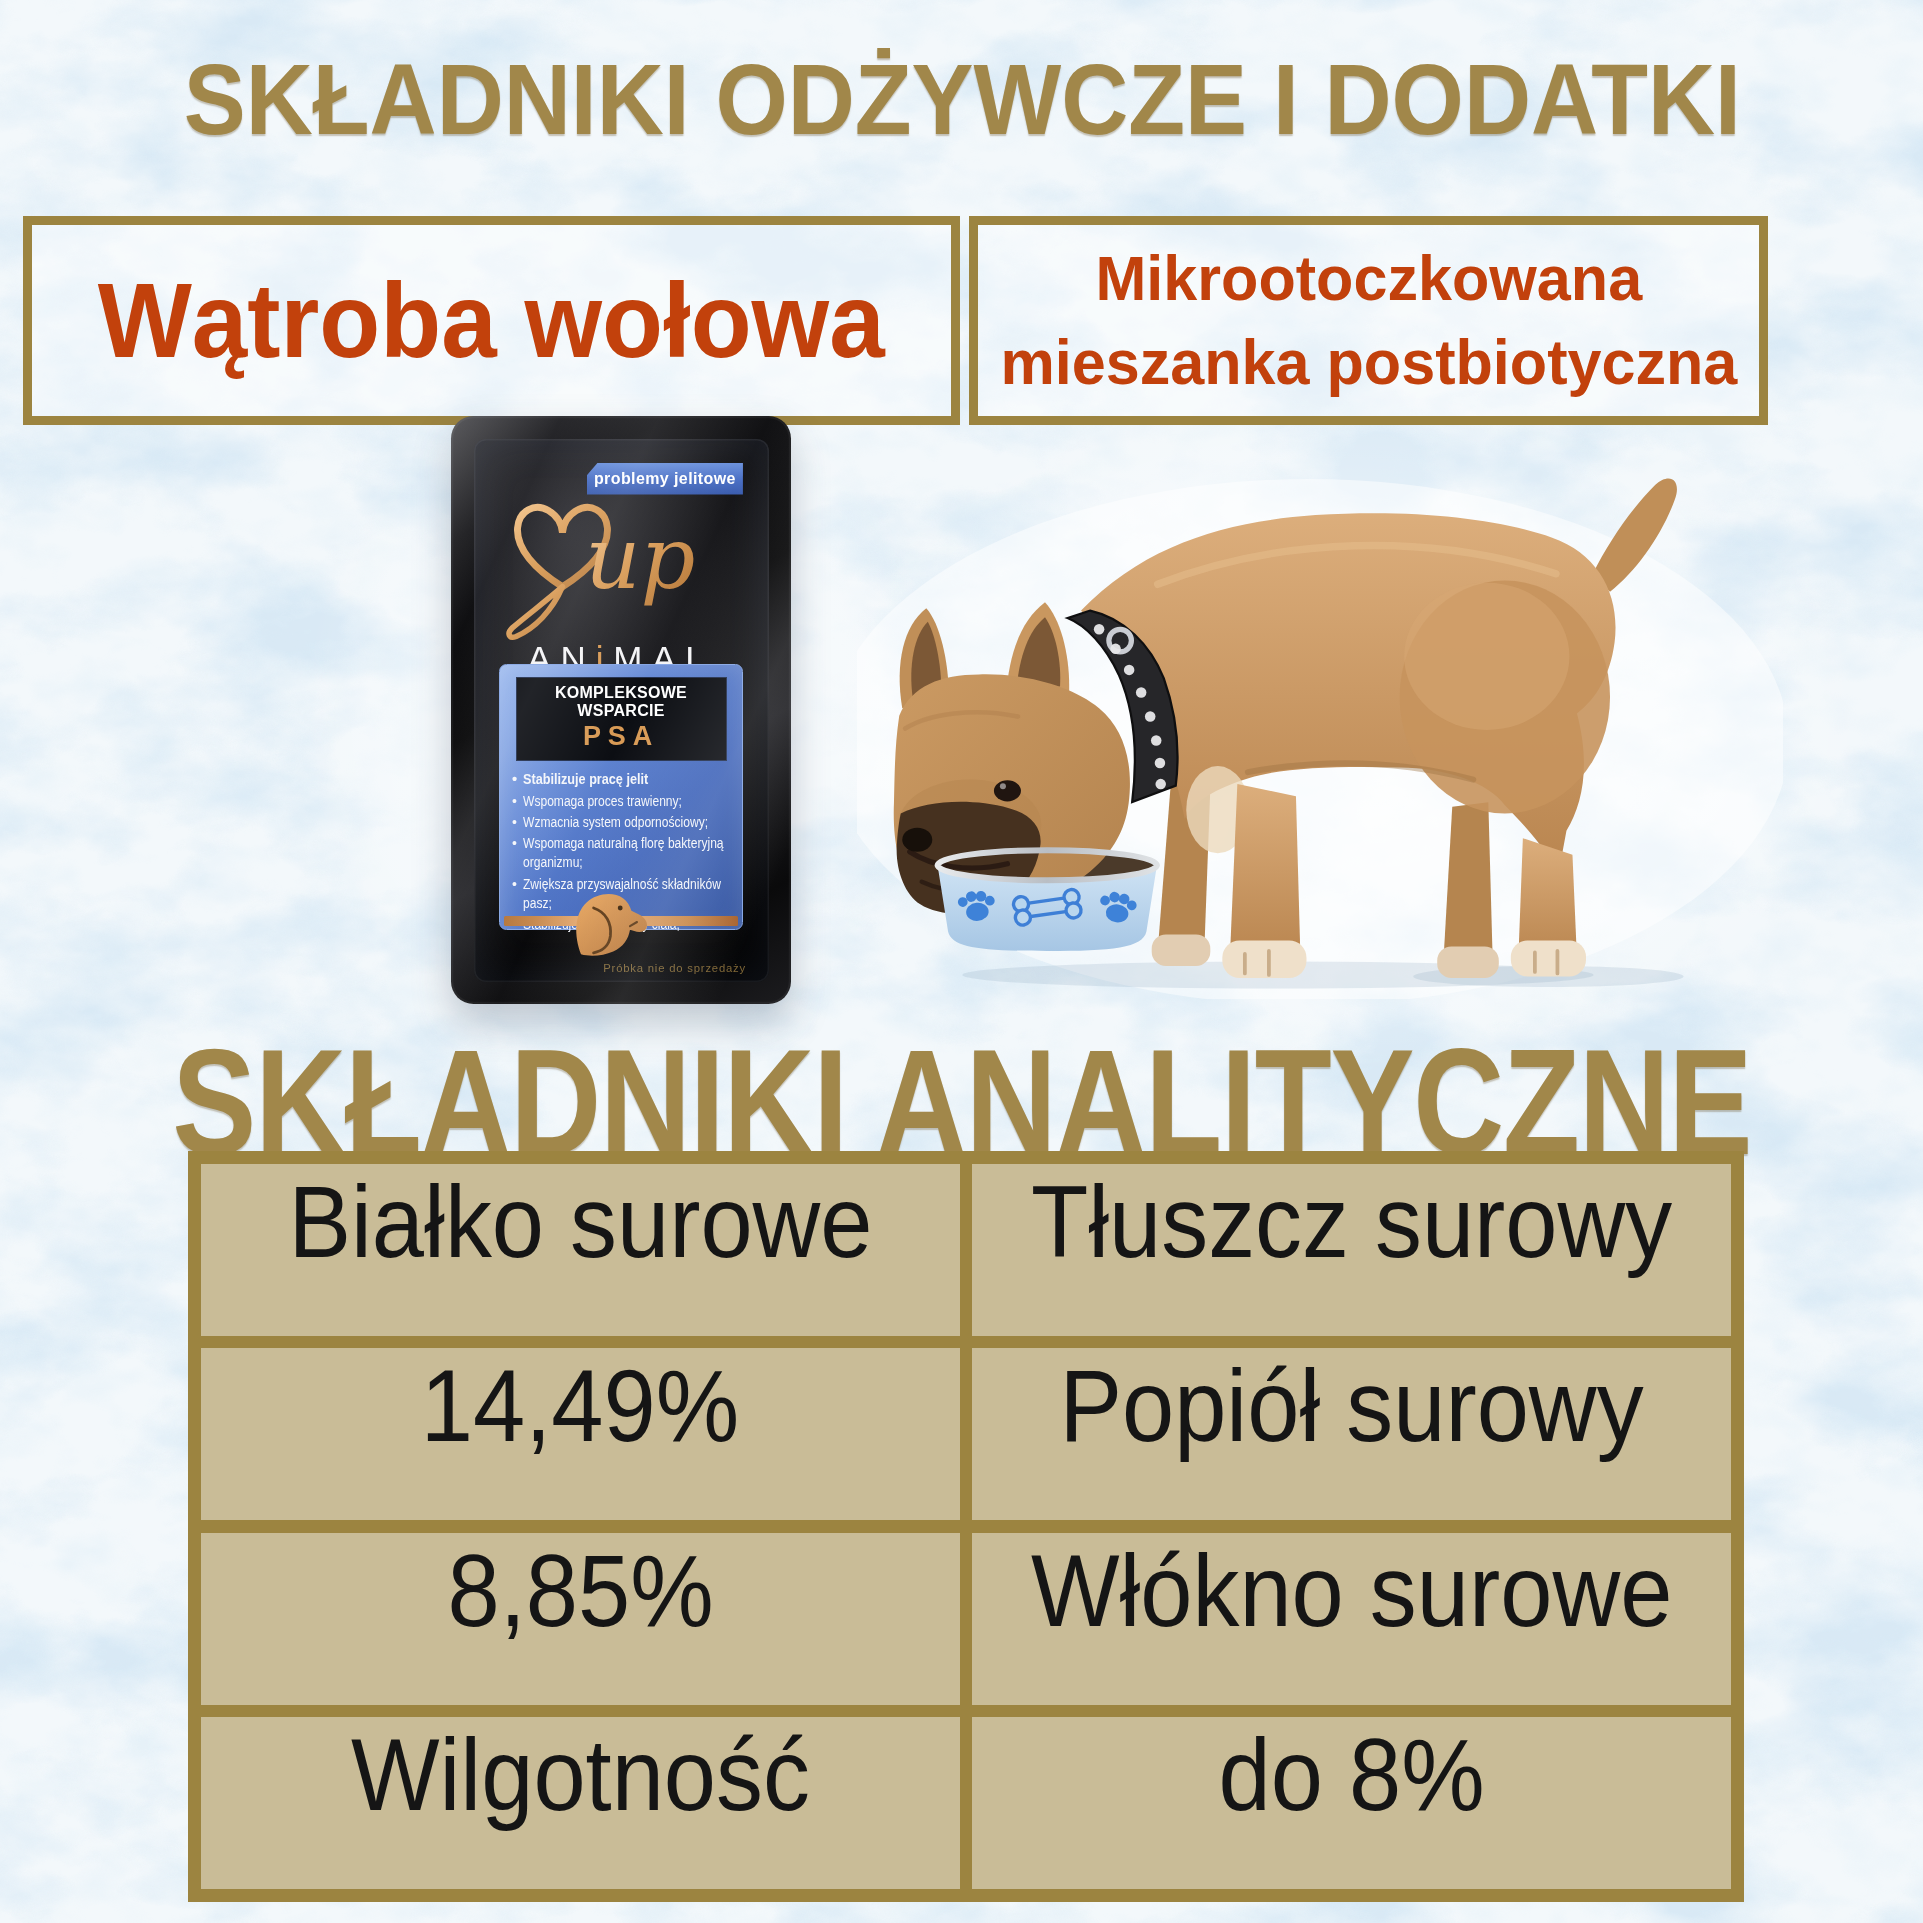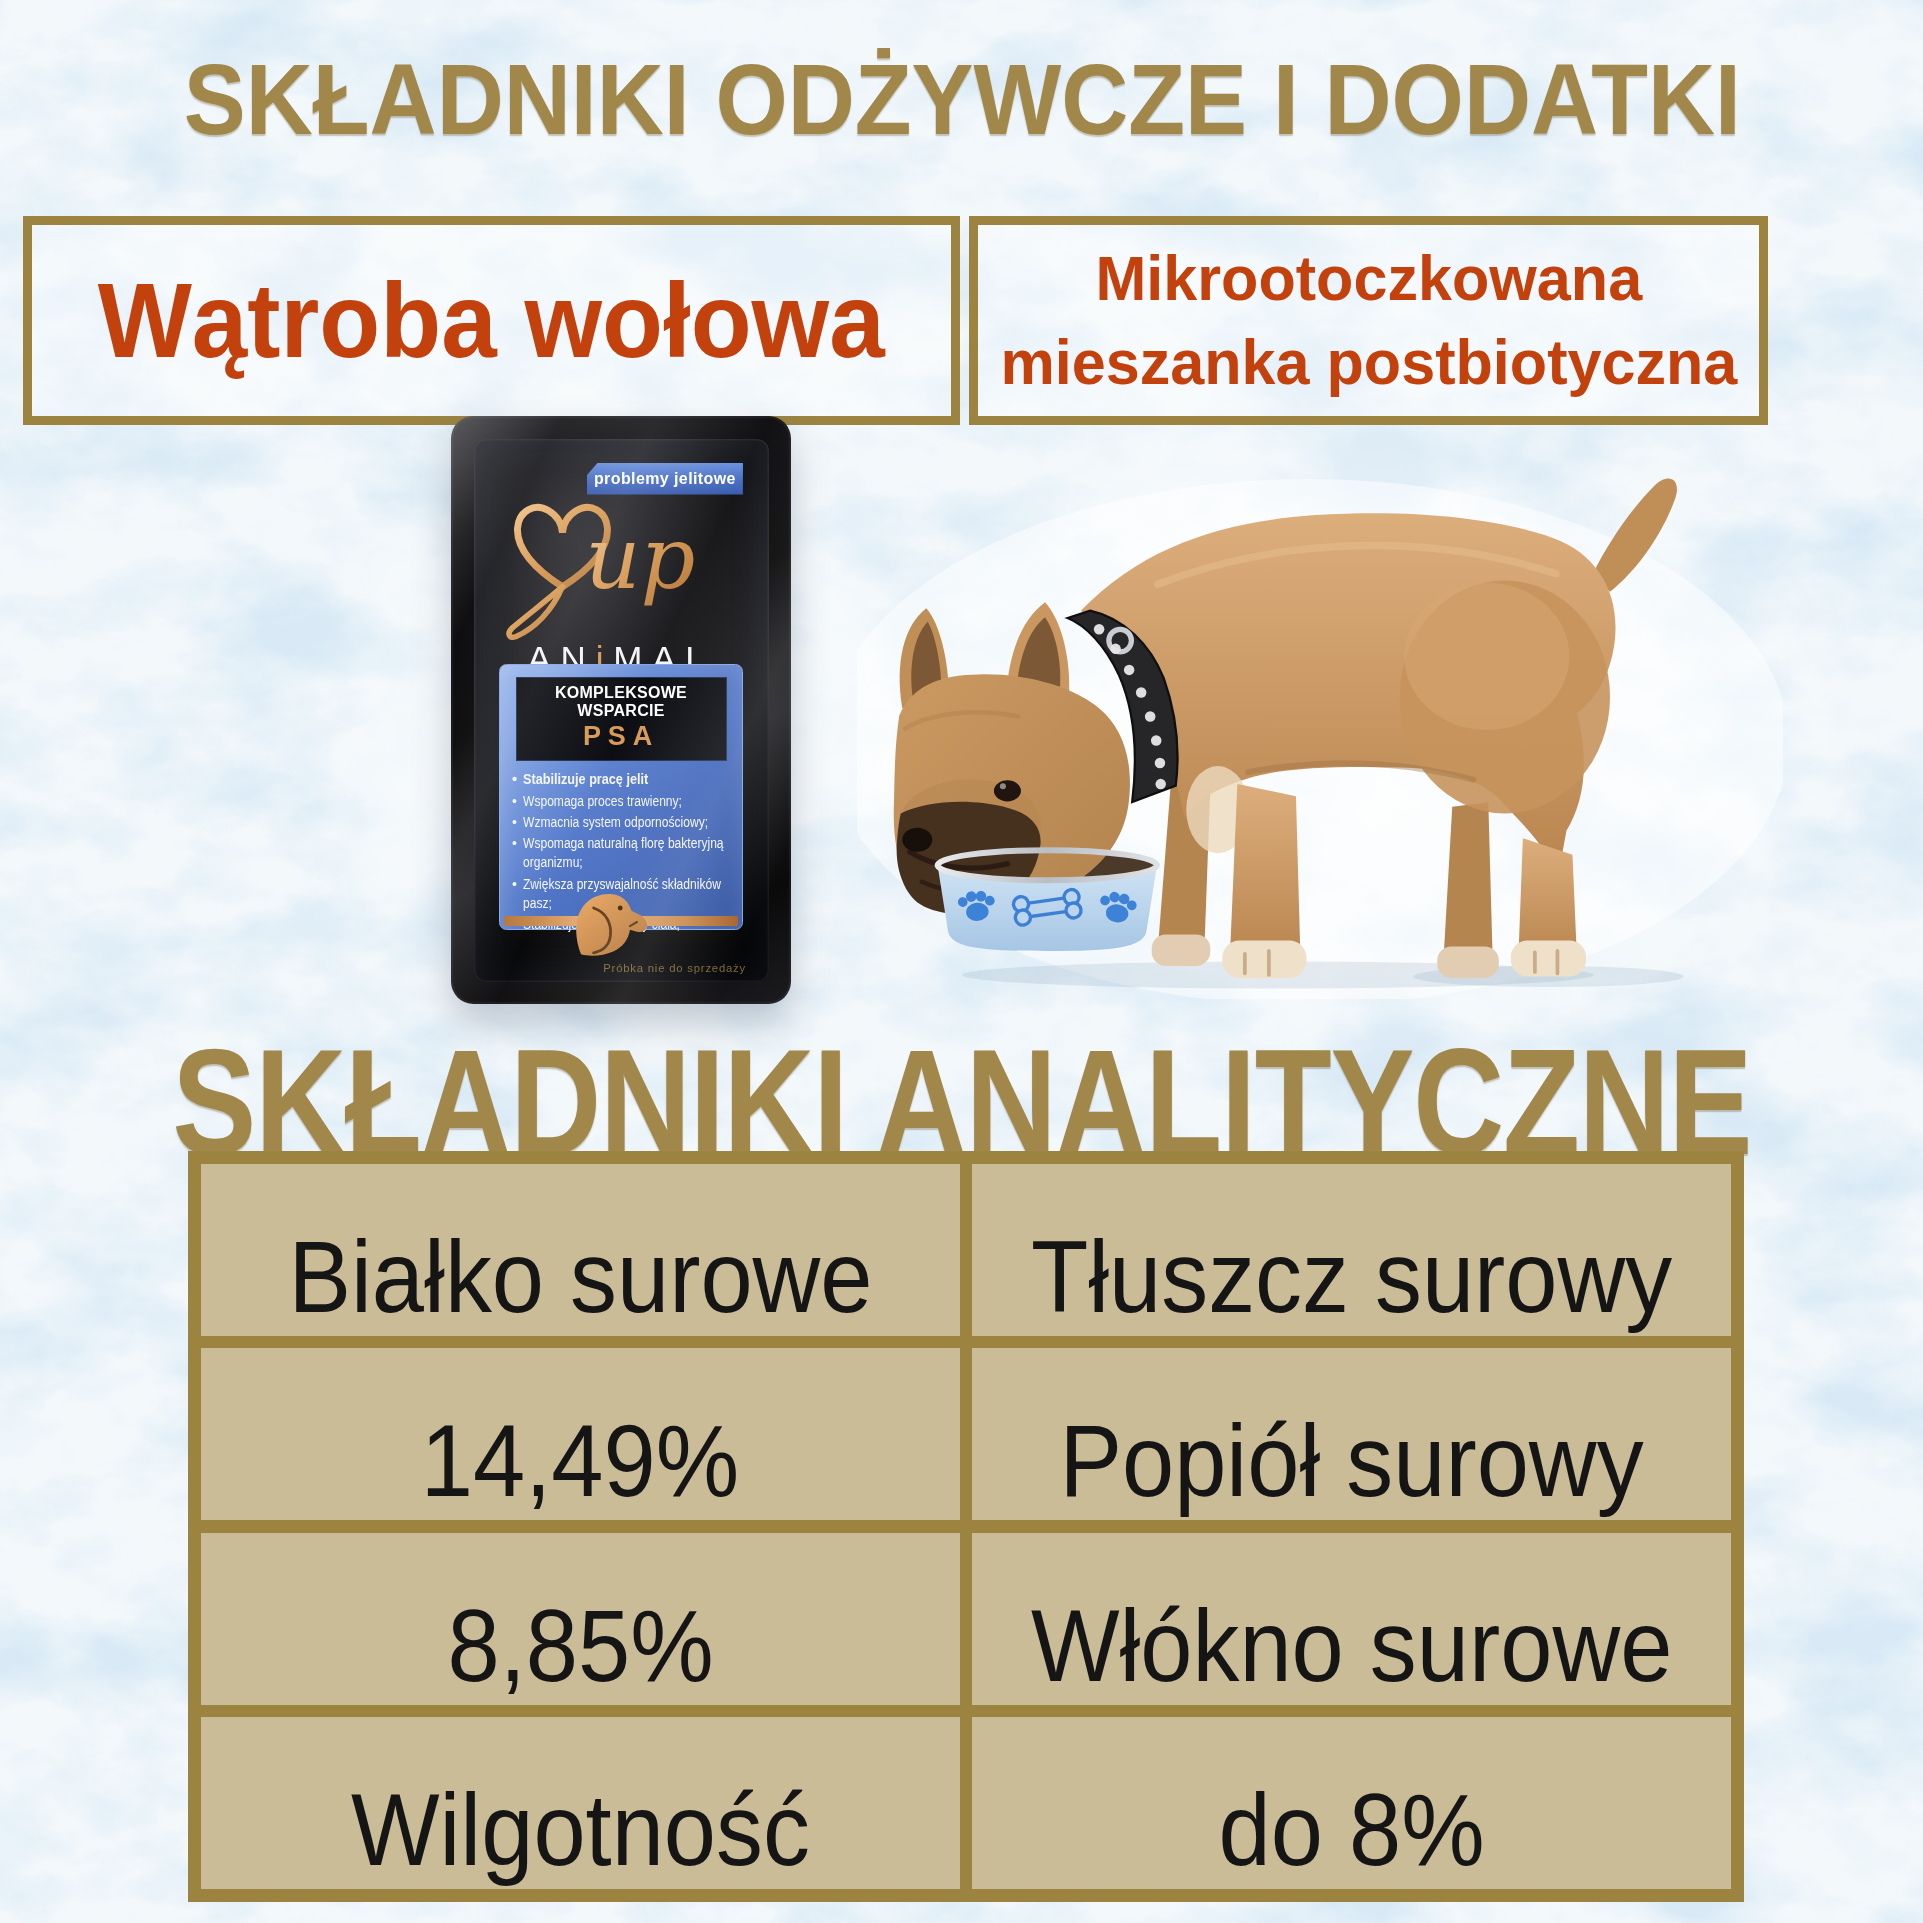--- a/index.html
+++ b/index.html
@@ -59,21 +59,21 @@
   .bullets li span{display:block;width:116%;transform:scaleX(.862);transform-origin:0 0;}
   .bullets li.b0{font-weight:700;font-size:14.7px;}
   .doghead{position:absolute;left:50%;transform:translateX(-60%);bottom:18px;width:92px;height:77px;}
   .footnote{position:absolute;right:22.5px;bottom:7.5px;font-size:11.3px;color:#8a6f3a;letter-spacing:0.8px;opacity:.92;}
 
   .dogphoto{position:absolute;left:857px;top:449px;width:926px;height:550px;}
 
   
   .atable{position:absolute;left:188px;top:1151px;width:1556px;height:751px;box-sizing:border-box;
     background:#9c8440;display:grid;grid-template-columns:1fr 1fr;grid-auto-rows:1fr;gap:12.8px;padding:12.8px;}
-  .cell{background:rgba(255,255,255,.46);display:flex;align-items:flex-end;justify-content:center;color:#151515;
+  .cell{background:rgba(255,255,255,.46);display:flex;align-items:flex-start;justify-content:center;color:#151515;
     font-size:102px;font-weight:400;}
   .cell .cond{--sx:.92;}
 </style>
 </head>
 <body>
 
 <div id="canvas">
 
   <svg class="marble" width="1924" height="1924" aria-hidden="true" viewBox="0 0 2560 2560">
     <defs>

